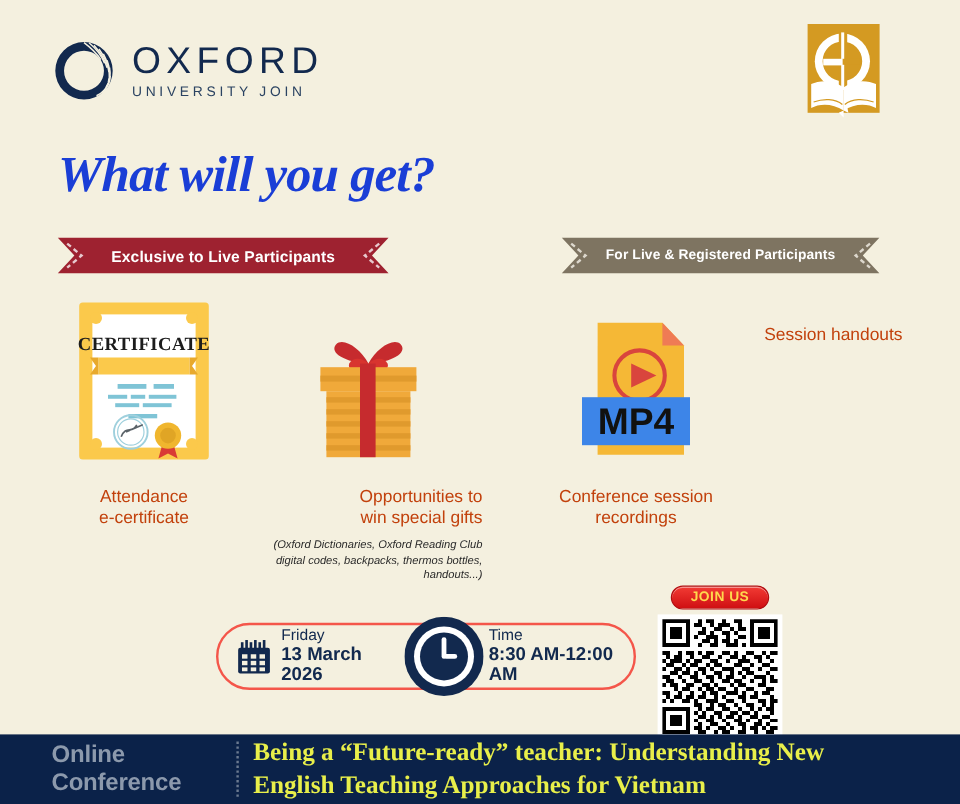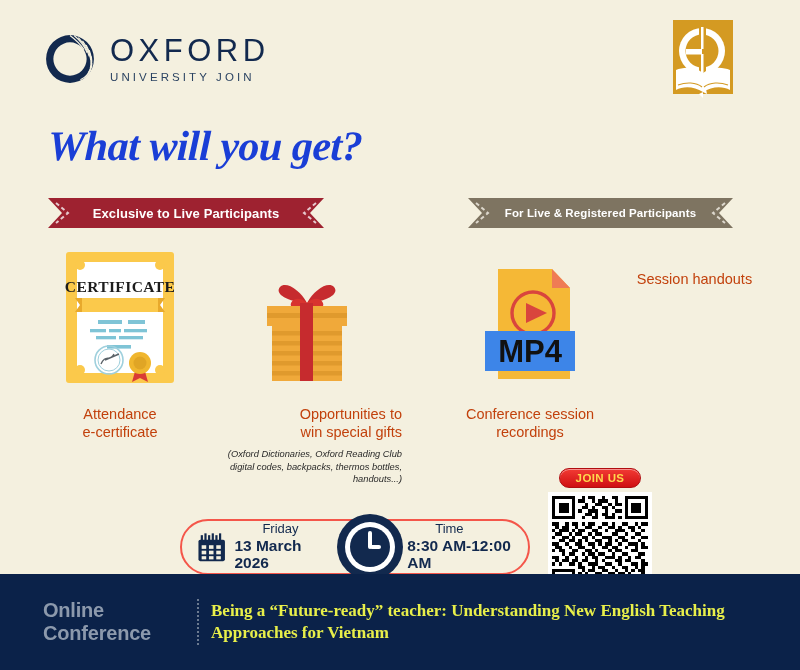--- a/index.html
+++ b/index.html
@@ -78,63 +78,63 @@
     position: absolute; left: 180px; top: 519px;
     width: 350px; height: 56px;
     border: 2.5px solid #f4564a; border-radius: 28px;
     background: #f4f0df;
     display: flex; align-items: center;
   }
   .dt-block { display: flex; align-items: center; gap: 9px; }
   #dt-date { margin-left: 16px; }
   #dt-time { margin-left: 76px; }
   .dt-lines { display: flex; flex-direction: column; line-height: 1.15; }
-  .dt-top { font-size: 13px; color: #12294e; margin-left: 28px; }
+  .dt-top { font-size: 13px; color: #12294e; }
   .dt-bottom { font-size: 15.5px; font-weight: 700; color: #12294e; }
   #clock-icon {
     position: absolute; left: 155px; top: -7px;
     width: 66px; height: 66px;
   }
 
   
-  #qr-zone { position: absolute; left: 545px; top: 468px; width: 110px; }
+  #qr-zone { position: absolute; left: 545px; top: 488px; width: 110px; }
   #join-us-button {
     width: 82px; height: 20px; margin: 0 auto;
     background: linear-gradient(#f23b34, #cf0f12);
     border-radius: 10px;
     border: 1px solid #b00d10;
     display: flex; align-items: center; justify-content: center;
     color: #ffd84d; font-size: 11.5px; font-weight: 700;
     letter-spacing: 0.4px;
     box-shadow: inset 0 1px 0 rgba(255,255,255,.45);
   }
   #qr-code {
     width: 104px; height: 104px; margin: 4px auto 0;
     background: #ffffff; padding: 4px;
   }
 
   
   #bottom-bar {
     position: absolute; left: 0; bottom: 0;
-    width: 800px; height: 96px;
+    width: 800px; height: 58px;
     background: #0b2249;
     display: flex; align-items: center;
   }
   #bar-kicker {
     margin-left: 43px; width: 150px;
     font-size: 20px; font-weight: 700; line-height: 1.15;
     color: #8c99ac; letter-spacing: -0.2px;
   }
   #bar-divider {
     width: 0; height: 46px; margin: 0 12px 0 4px;
     border-left: 2px dotted #6b7a90;
   }
   #bar-title {
     font-family: "Liberation Serif", serif;
-    font-size: 17px; font-weight: 700; line-height: 1.32;
+    font-size: 21px; font-weight: 700; line-height: 1.32;
     color: #e8ef4a; max-width: 520px;
   }
 </style>
 </head>
 <body>
 
 <div id="poster">
 
   <div class="oup-logo">
     <svg class="oup-mark" viewBox="0 0 100 100">

